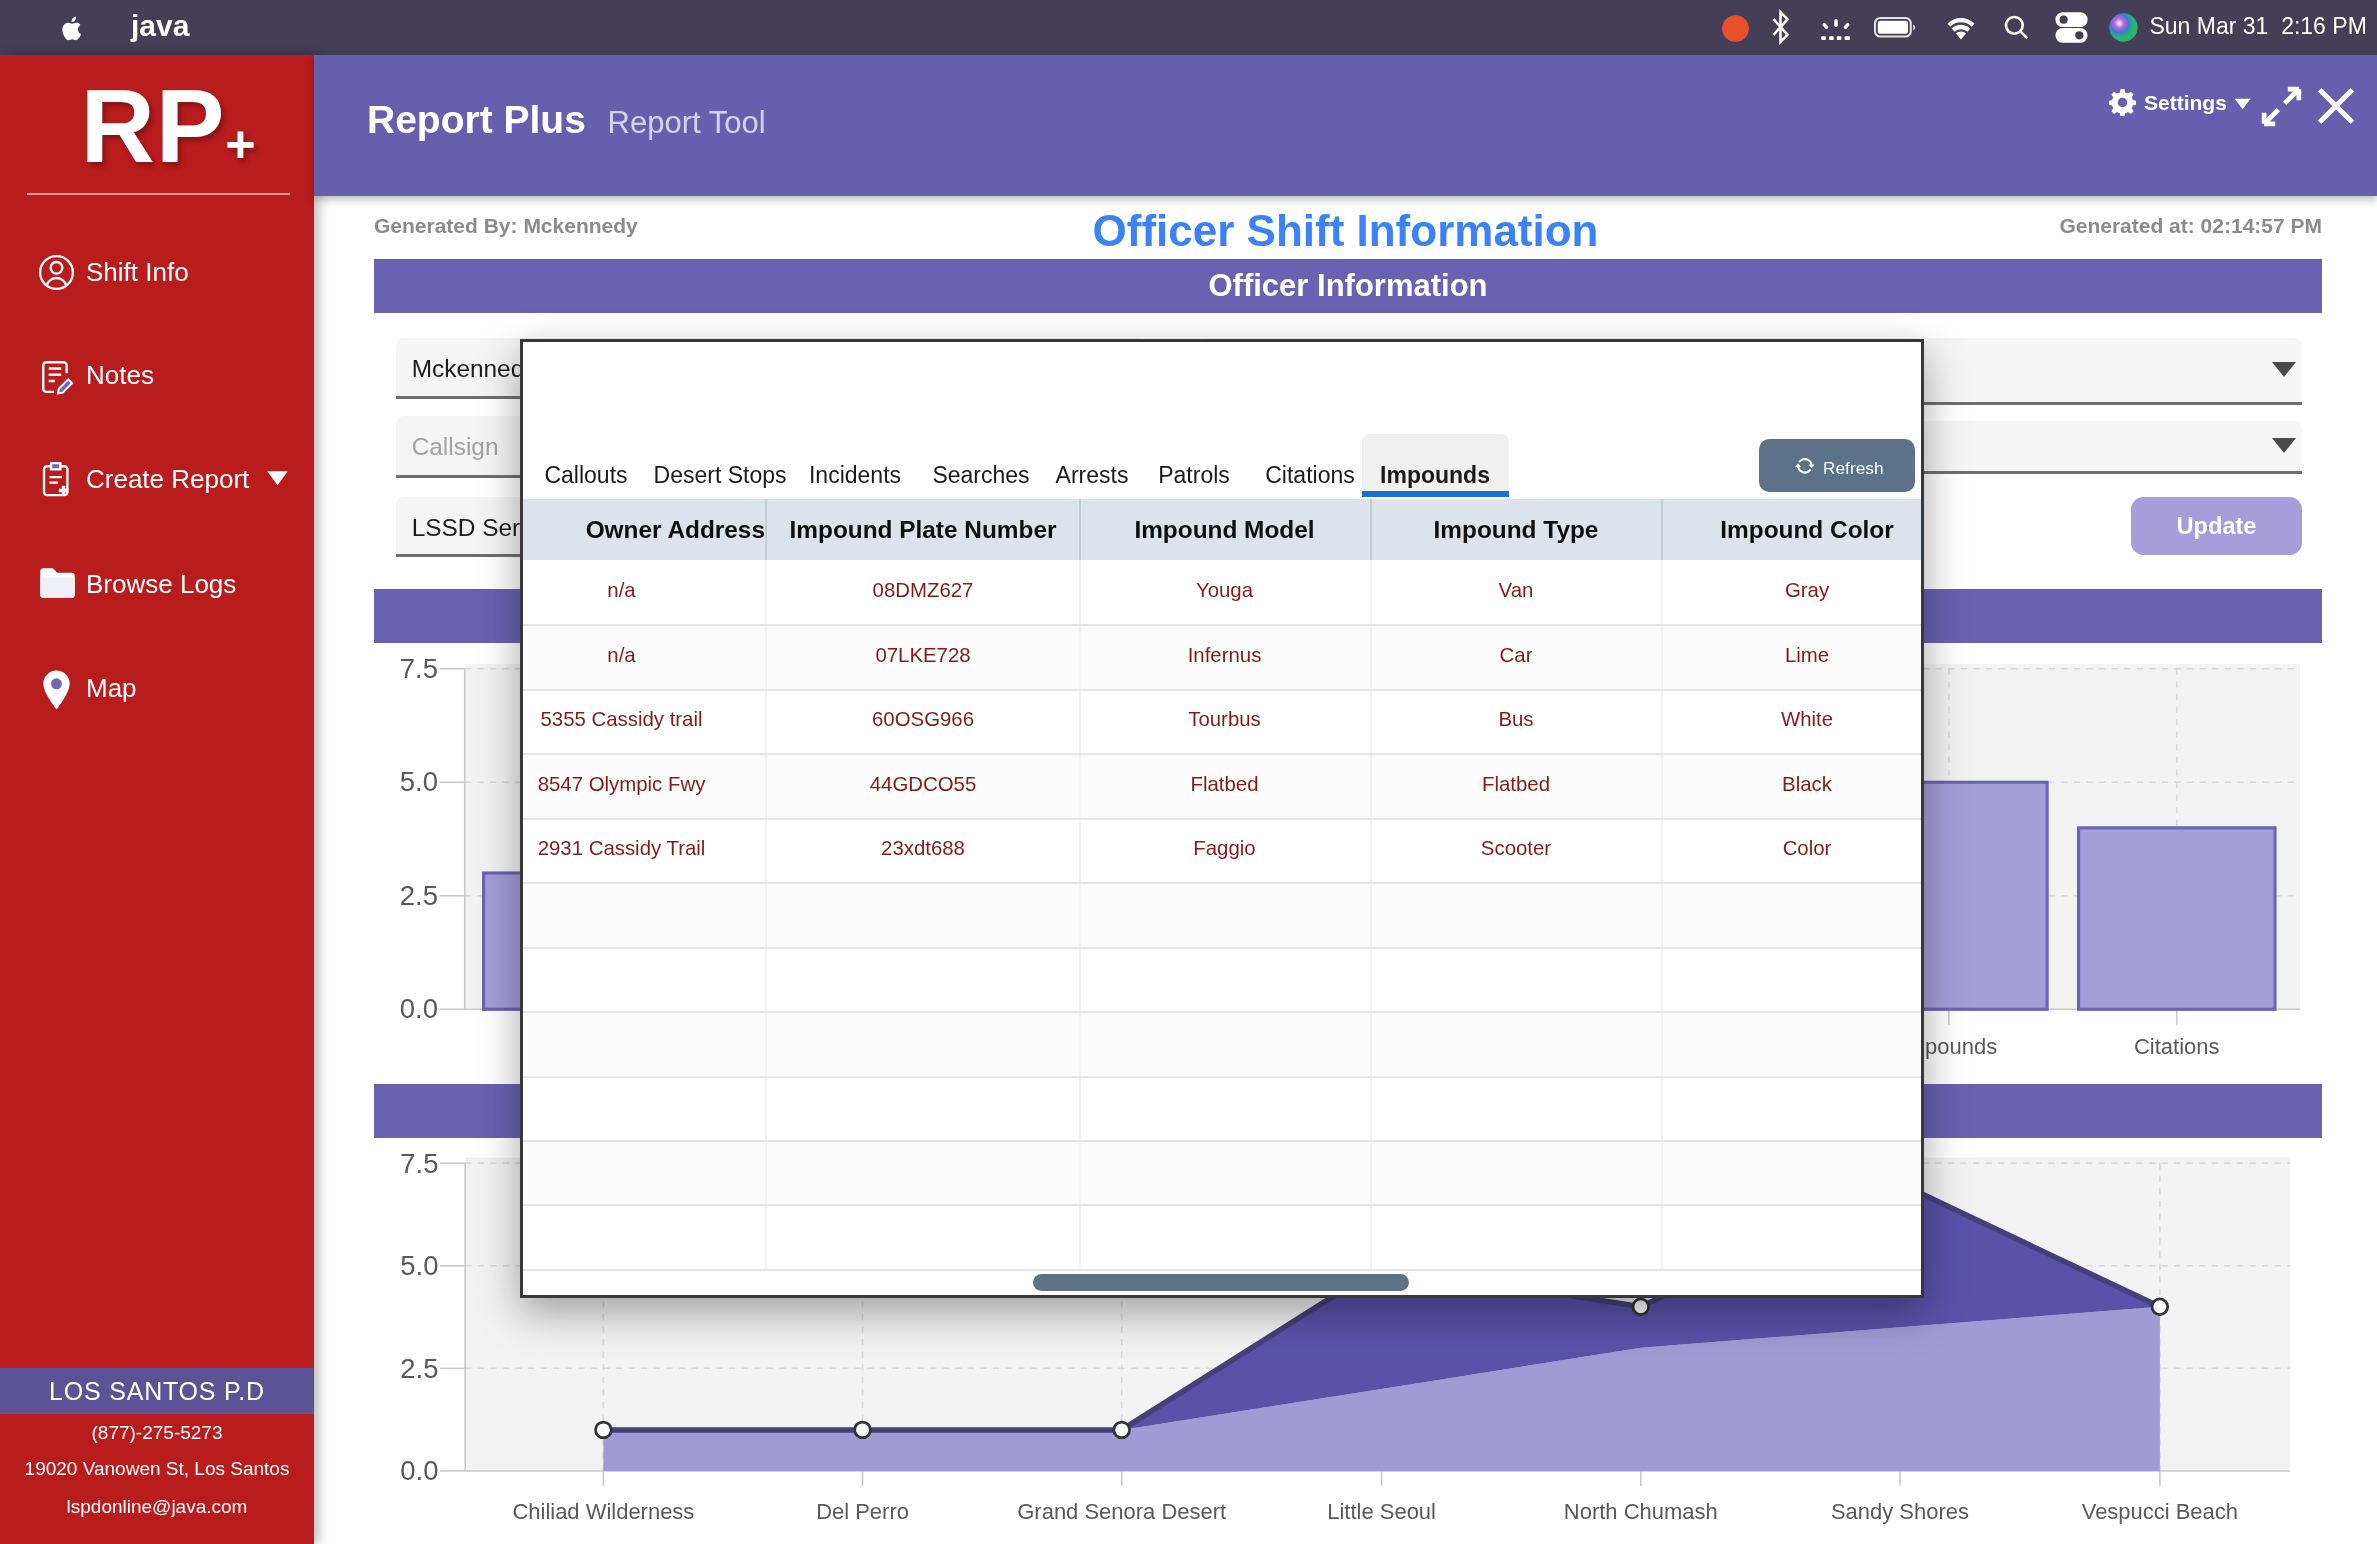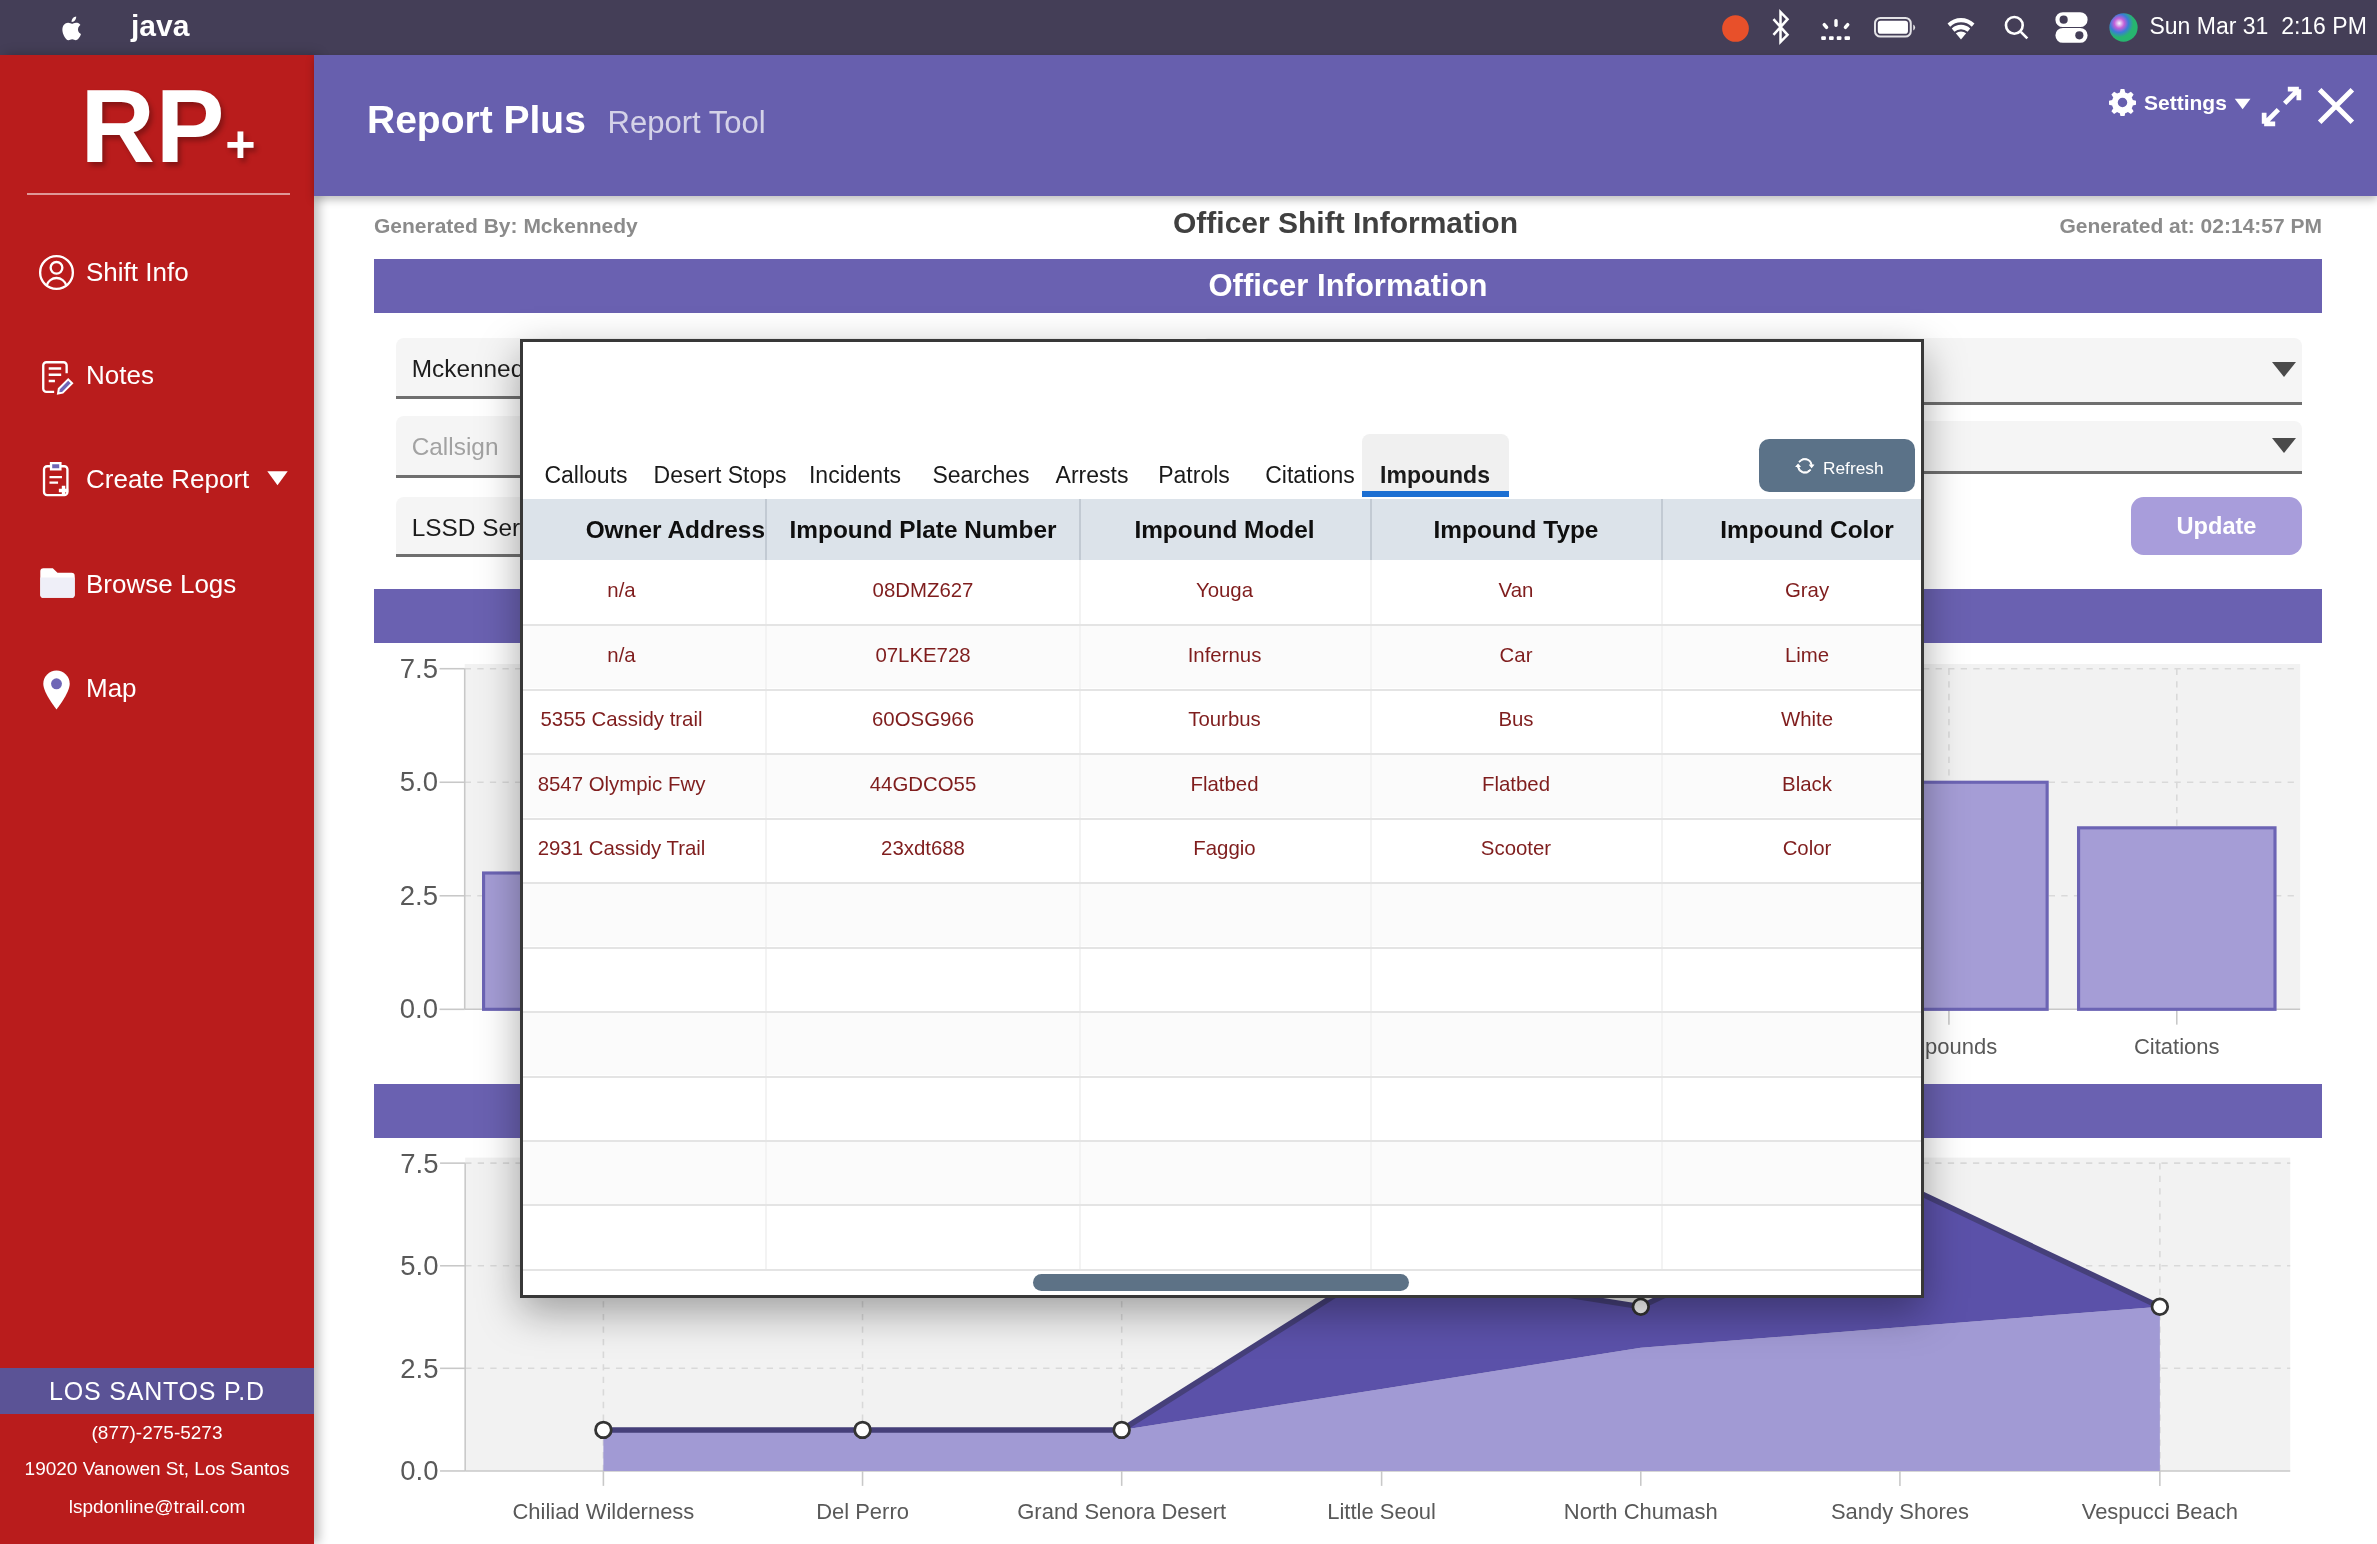--- a/index.html
+++ b/index.html
@@ -30,21 +30,21 @@
 #appheader { position:absolute; left:314px; top:55px; width:2063px; height:141px; background:#675fae;
   box-shadow:0 3.9px 7.9px rgba(0,0,0,.25); }
 #appheader .title { position:absolute; left:53px; top:43px; color:#fff; font-size:39px; font-weight:bold; }
 #appheader .subtitle { color:rgba(255,255,255,.72); font-weight:normal; font-size:31px; }
 #settings { position:absolute; left:1793px; top:36px; color:#fff; font-size:21px; font-weight:bold;margin-left:37px; }
 
 
 #gen-by { position:absolute; left:374px; top:214px; font-size:21px; font-weight:bold; color:#8b8b8b; }
 #gen-at { position:absolute; right:55px; top:214px; font-size:21px; font-weight:bold; color:#8b8b8b; }
 #shift-title { position:absolute; left:314px; top:206px; width:2063px; text-align:center;
-  font-size:30px; font-weight:bold; color:#404040; }
+  font-size:44px; font-weight:bold; color:#3b82f6; }
 .section-bar { position:absolute; left:374px; width:1948px; height:54px; background:#6a61b1; }
 #officer-bar { top:259px; line-height:54px; text-align:center; color:#fff; font-size:31px; font-weight:bold; }
 .field { position:absolute; background:#f5f5f5; border-bottom:3.9px solid #6f6f6f; border-radius:7.9px 7.9px 0 0; }
 .field .txt { position:absolute; left:15.7px; font-size:24.4px; color:#1d1d1d; white-space:nowrap; }
 .field .ph { color:#a2a2a2; }
 .sel-arrow { position:absolute; width:0; height:0; border-left:12.6px solid transparent;
   border-right:12.6px solid transparent; border-top:15.7px solid #4a4a4a; }
 #update-btn { position:absolute; left:2131px; top:497px; width:171px; height:58px; background:#a89ddb;
   border-radius:12.6px; color:#fff; font-size:23.6px; font-weight:bold; text-align:center; line-height:58px; }
 
@@ -171,21 +171,21 @@
   <div class="navitem" style="top:612px">
     <svg width="39" height="42" viewBox="0 0 50 54">
       <path fill="#fff" d="M25 2 a17 17 0 0 1 17 17 c0 12 -17 33 -17 33 s-17 -21 -17 -33 a17 17 0 0 1 17 -17 z"></path>
       <circle cx="25" cy="19" r="7" fill="#6f66b6"></circle>
     </svg>
     <span class="t">Map</span>
   </div>
   <div id="lspd-band">LOS SANTOS P.D</div>
   <div class="contact-line" style="top:1367px">(877)-275-5273</div>
   <div class="contact-line" style="top:1403px">19020 Vanowen St, Los Santos</div>
-  <div class="contact-line" style="top:1441px">lspdonline@trail.com</div>
+  <div class="contact-line" style="top:1441px">lspdonline@java.com</div>
 </div>
 <div id="appheader">
   <div class="title">Report Plus&nbsp; <span class="subtitle">Report Tool</span></div>
   <div id="settings">
     <svg class="abs" style="left:-35px;top:-2.4px" width="27" height="27" viewBox="0 0 34 34">
       <path fill="#fff" d="M17 0 l2.4 0 1 4.4 a13 13 0 0 1 3.4 1.4 l3.8 -2.4 3.4 3.4 -2.4 3.8 a13 13 0 0 1 1.4 3.4 l4.4 1 0 4.8 -4.4 1 a13 13 0 0 1 -1.4 3.4 l2.4 3.8 -3.4 3.4 -3.8 -2.4 a13 13 0 0 1 -3.4 1.4 l-1 4.4 -4.8 0 -1 -4.4 a13 13 0 0 1 -3.4 -1.4 l-3.8 2.4 -3.4 -3.4 2.4 -3.8 a13 13 0 0 1 -1.4 -3.4 l-4.4 -1 0 -4.8 4.4 -1 a13 13 0 0 1 1.4 -3.4 l-2.4 -3.8 3.4 -3.4 3.8 2.4 a13 13 0 0 1 3.4 -1.4 l1 -4.4 z M17 11 a6 6 0 1 0 0 12 a6 6 0 0 0 0 -12 z"></path>
     </svg>
     <span>Settings</span>
     <svg class="abs" style="left:90px;top:7px" width="17.3" height="11.8" viewBox="0 0 26 18">
       <path d="M1 1 L13 17 L25 1 z" fill="#fff"></path>

